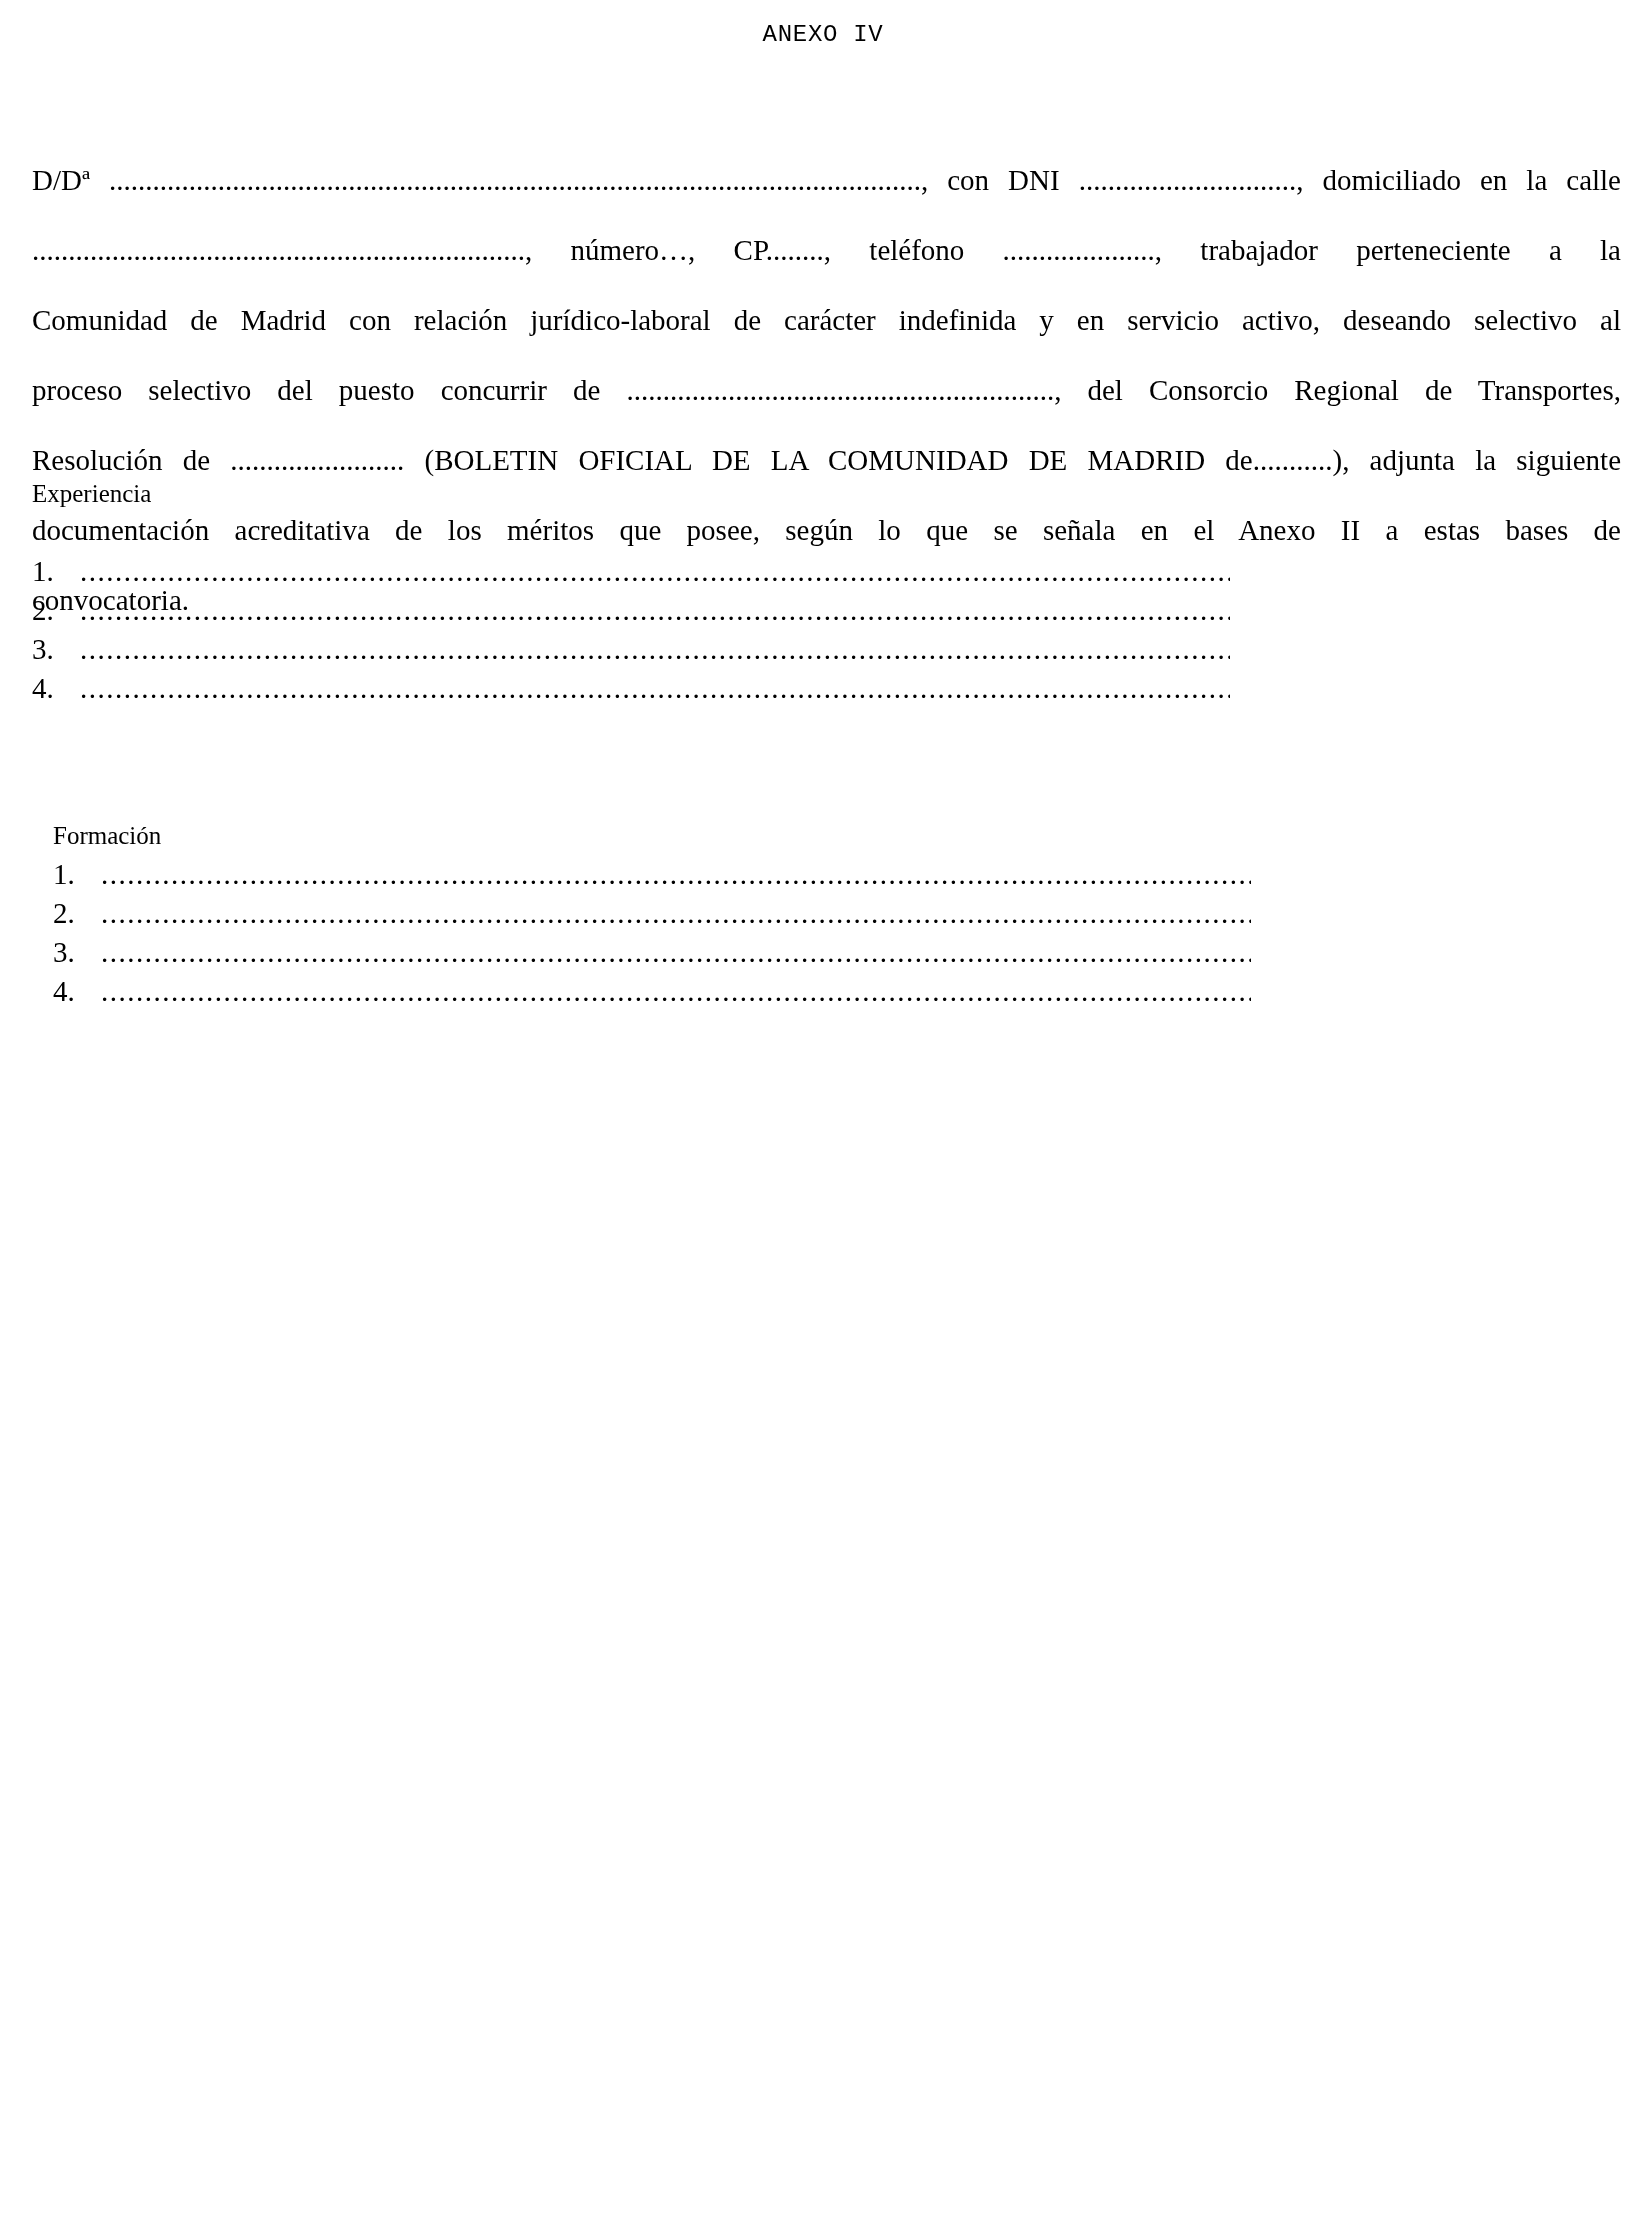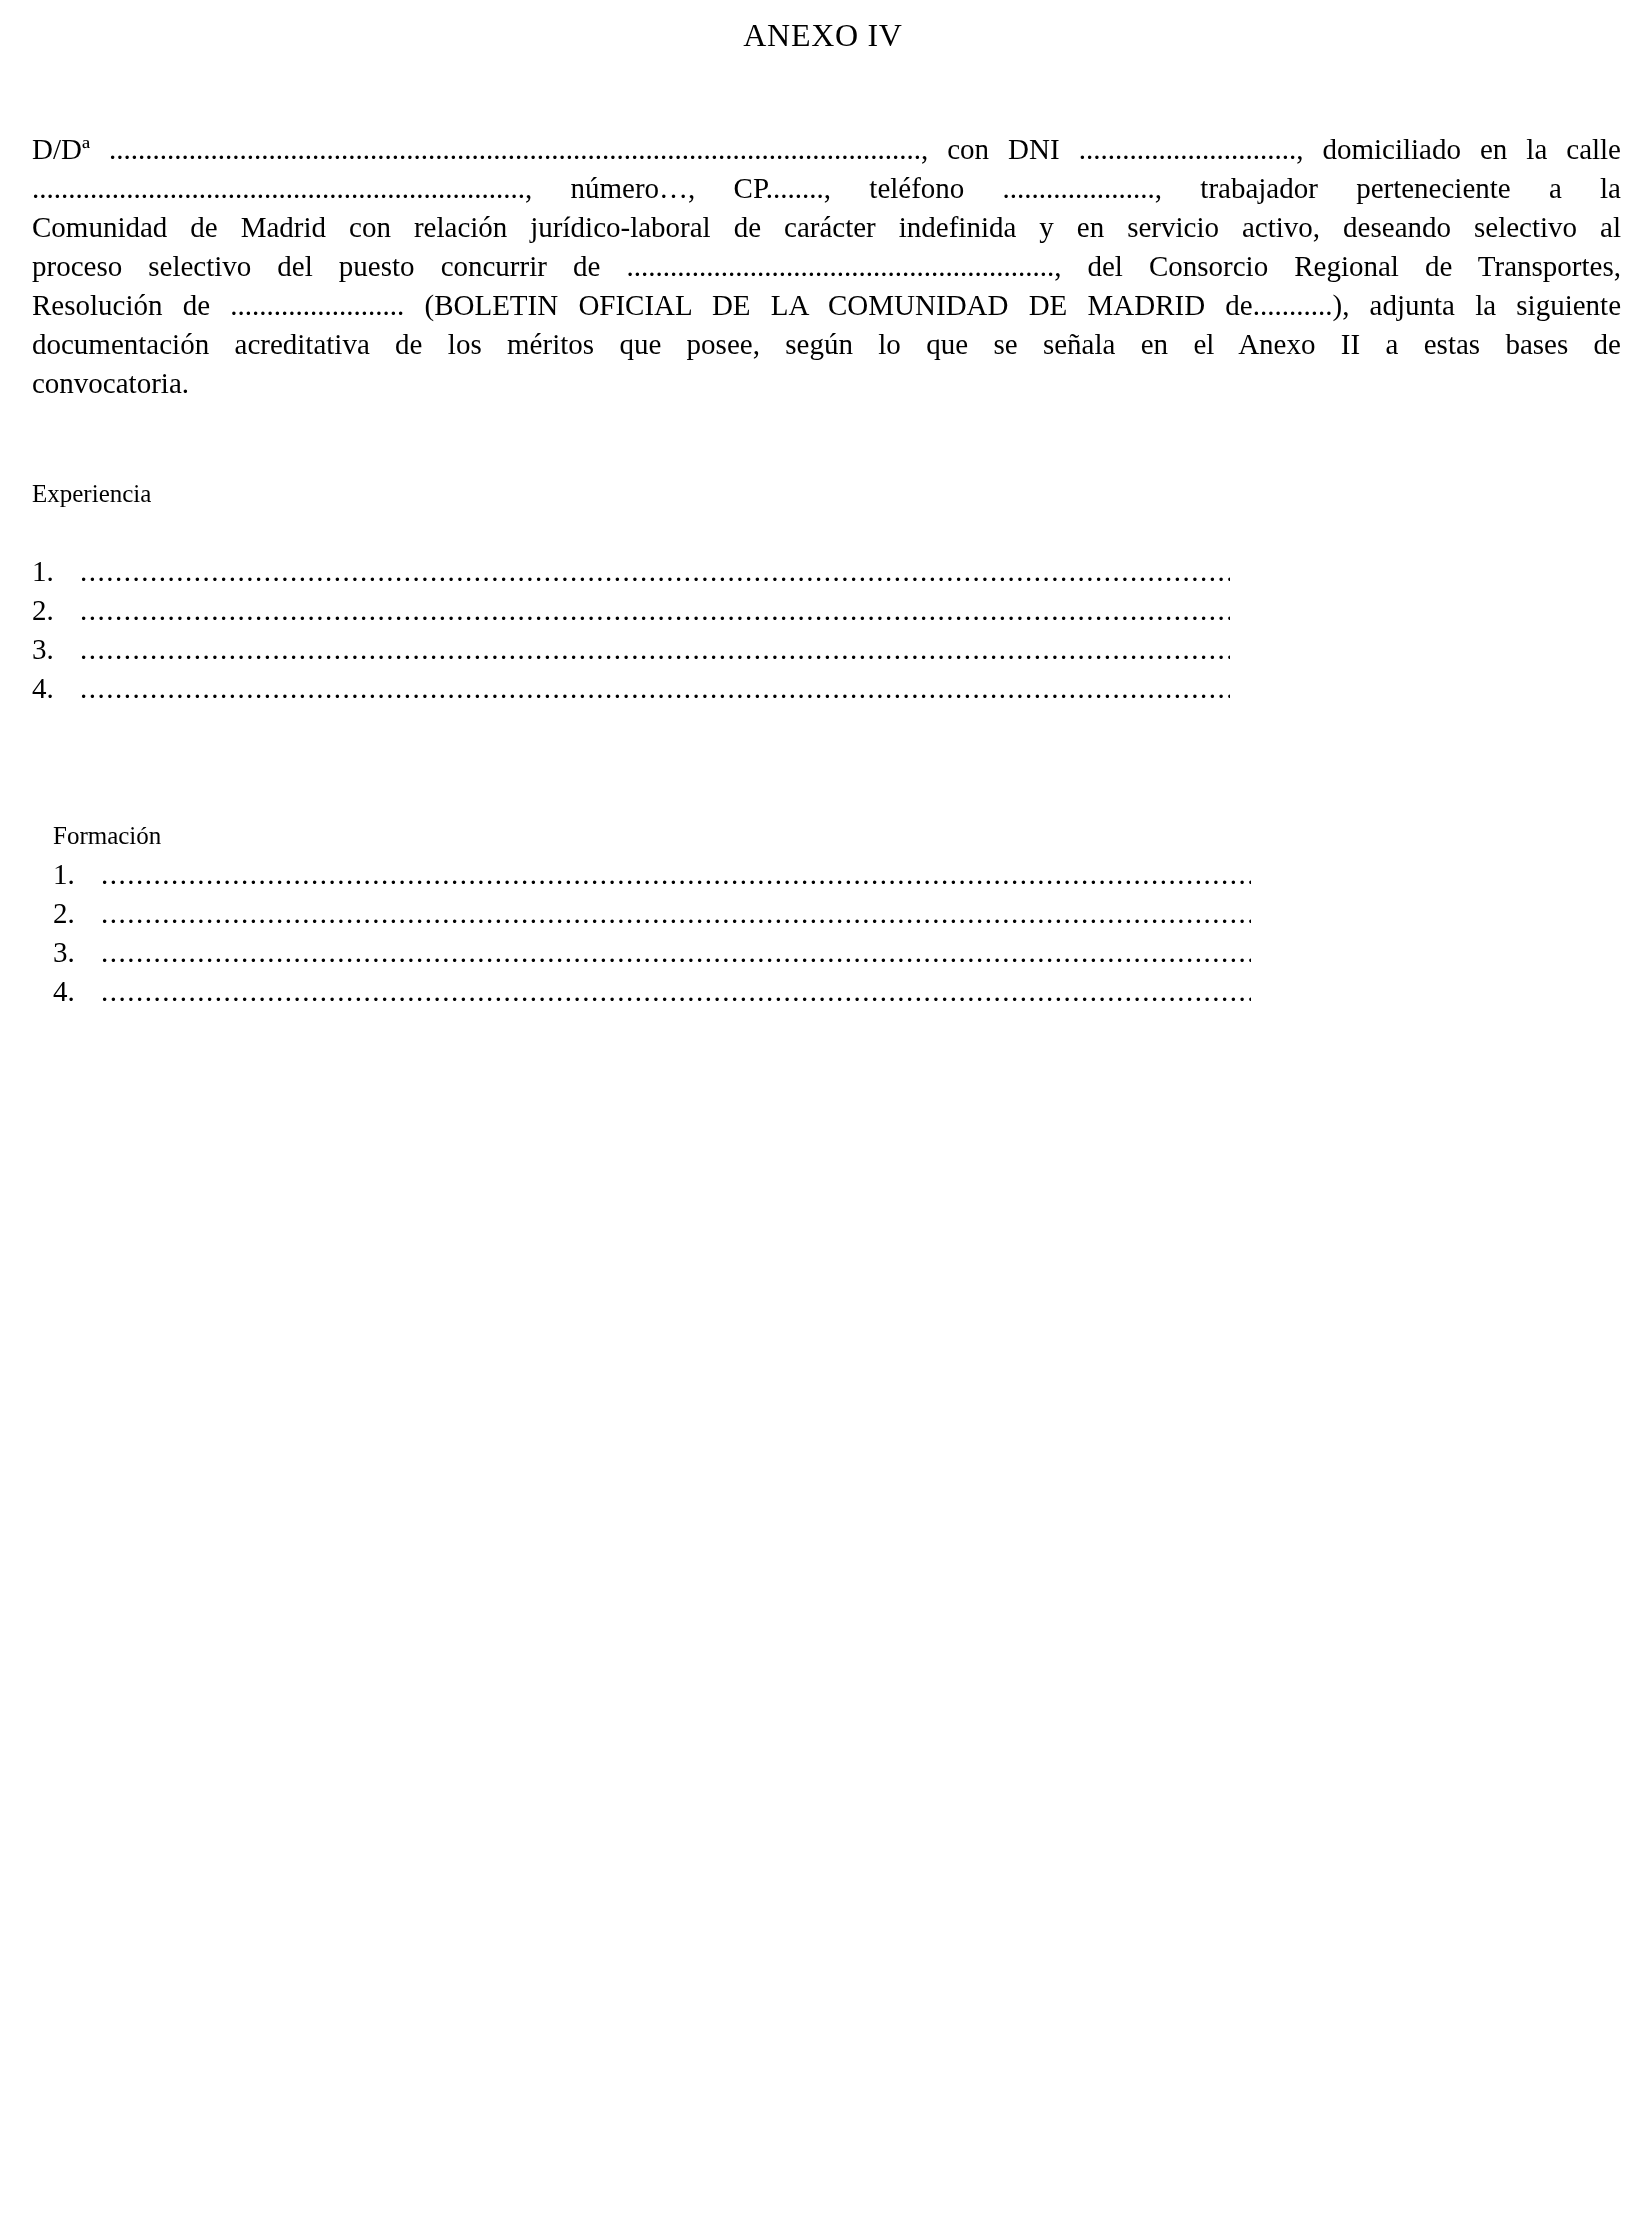--- a/index.html
+++ b/index.html
@@ -15,36 +15,37 @@
     color: #000000;
     font-family: "Liberation Serif", serif;
     overflow: hidden;
   }
   .doc-title {
     position: absolute;
     top: 16px;
     left: 0;
     width: 1646px;
     text-align: center;
-    font-family: Liberation Serif, serif;
-    font-size: 32px;
+    font-family: Liberation Mono, monospace;
+    font-size: 24px;
     line-height: 38px;
     letter-spacing: 0.7px;
   }
   .para {
     position: absolute;
     top: 130px;
     left: 32px;
     width: 1589px;
     font-size: 29px;
     line-height: 39px;
   }
   .pline {
     text-align: justify;
     text-align-last: justify;
+    margin-top: 31px;
   }
   .pline.last {
     text-align: right;
     text-align-last: left;
   }
   .sec-heading {
     font-size: 25px;
     line-height: 39px;
   }
   .exp-heading {

